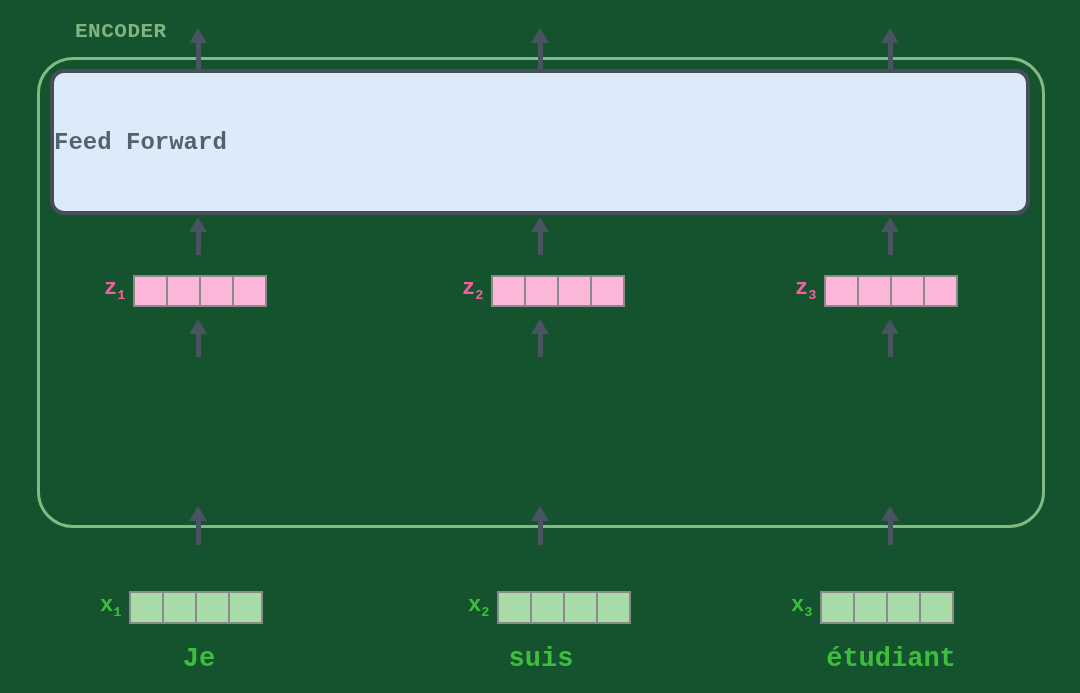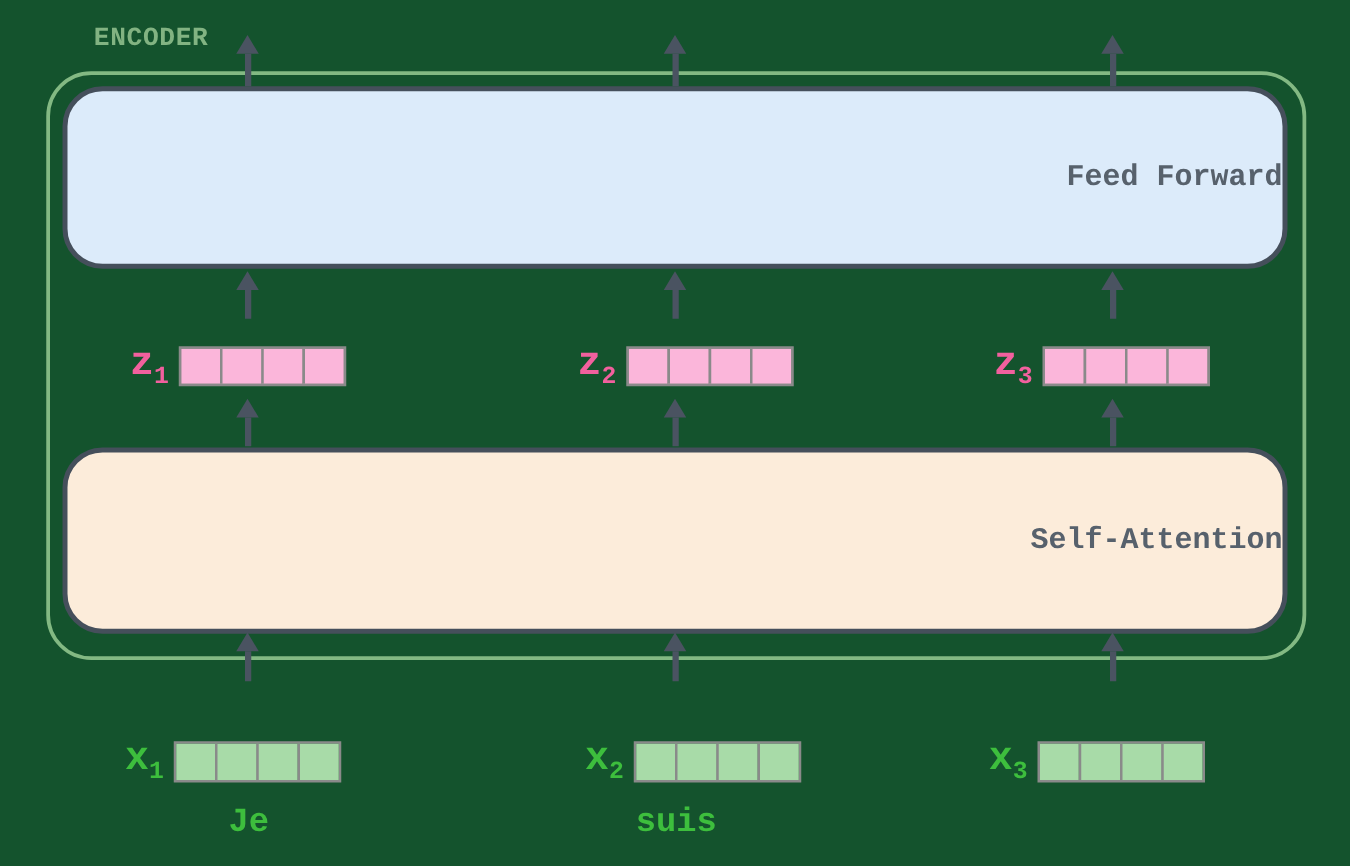--- a/index.html
+++ b/index.html
@@ -24,23 +24,23 @@
     left:75px;top:20px;
     font-size:21px;font-weight:600;
     letter-spacing:0.5px;
     color:var(--green-label);
   }
   
   .layer-box{
     position:absolute;
     left:50px;width:980px;
     border:4px solid var(--box-border);
-    border-radius:32px;
+    border-radius:14px;
     box-sizing:border-box;
-    display:flex;align-items:center;justify-content:flex-end;
+    display:flex;align-items:center;justify-content:flex-start;
   }
   #feed-forward-box{top:69px;height:146px;background:var(--blue-fill);}
   #self-attention-box{top:358px;height:149px;background:var(--peach-fill);}
   .layer-label{
     font-size:24px;font-weight:600;color:var(--box-text);
   }
   
   .arrow{position:absolute;width:18px;}
   .arrow .head{
     width:0;height:0;margin:0 auto;
@@ -52,21 +52,21 @@
     width:5px;margin:0 auto;
     height:calc(100% - 15px);
     background:var(--arrow);
   }
   
   .vec-group{
     position:absolute;
     display:flex;align-items:center;
   }
   .vec-label{
-    font-size:32px;font-weight:bold;
+    font-size:22px;font-weight:bold;
     line-height:1;
     margin-right:8px;
   }
   .vec-label .sub{font-size:0.62em;vertical-align:sub;}
   .z-label{color:var(--pink-label);}
   .x-label{color:var(--green-text);}
   .vec{
     display:flex;
     border:2px solid var(--cell-border);
   }
@@ -90,23 +90,20 @@
 
 <div id="canvas">
 
   <div class="encoder-frame"></div>
   <div class="encoder-label">ENCODER</div>
 
   <div class="layer-box" id="feed-forward-box">
     <span class="layer-label">Feed Forward</span>
   </div>
 
-  <div class="layer-box" id="self-attention-box">
-    <span class="layer-label">Self-Attention</span>
-  </div>
 
   <div class="arrow" style="left:189px;top:28px;height:41px">
       <div class="head"></div>
       <div class="stem"></div>
     </div>
   <div class="arrow" style="left:531px;top:28px;height:41px">
       <div class="head"></div>
       <div class="stem"></div>
     </div>
   <div class="arrow" style="left:881px;top:28px;height:41px">
@@ -204,14 +201,15 @@
     <div class="vec x-vec">
       <div class="cell"></div>
         <div class="cell"></div>
         <div class="cell"></div>
         <div class="cell"></div>
     </div>
   </div>
 
   <div class="word" style="left:199px;top:644px">Je</div>
   <div class="word" style="left:541px;top:644px">suis</div>
+  <div class="word" style="left:891px;top:644px">étudiant</div>
 
 </div>
 
 </body></html>

